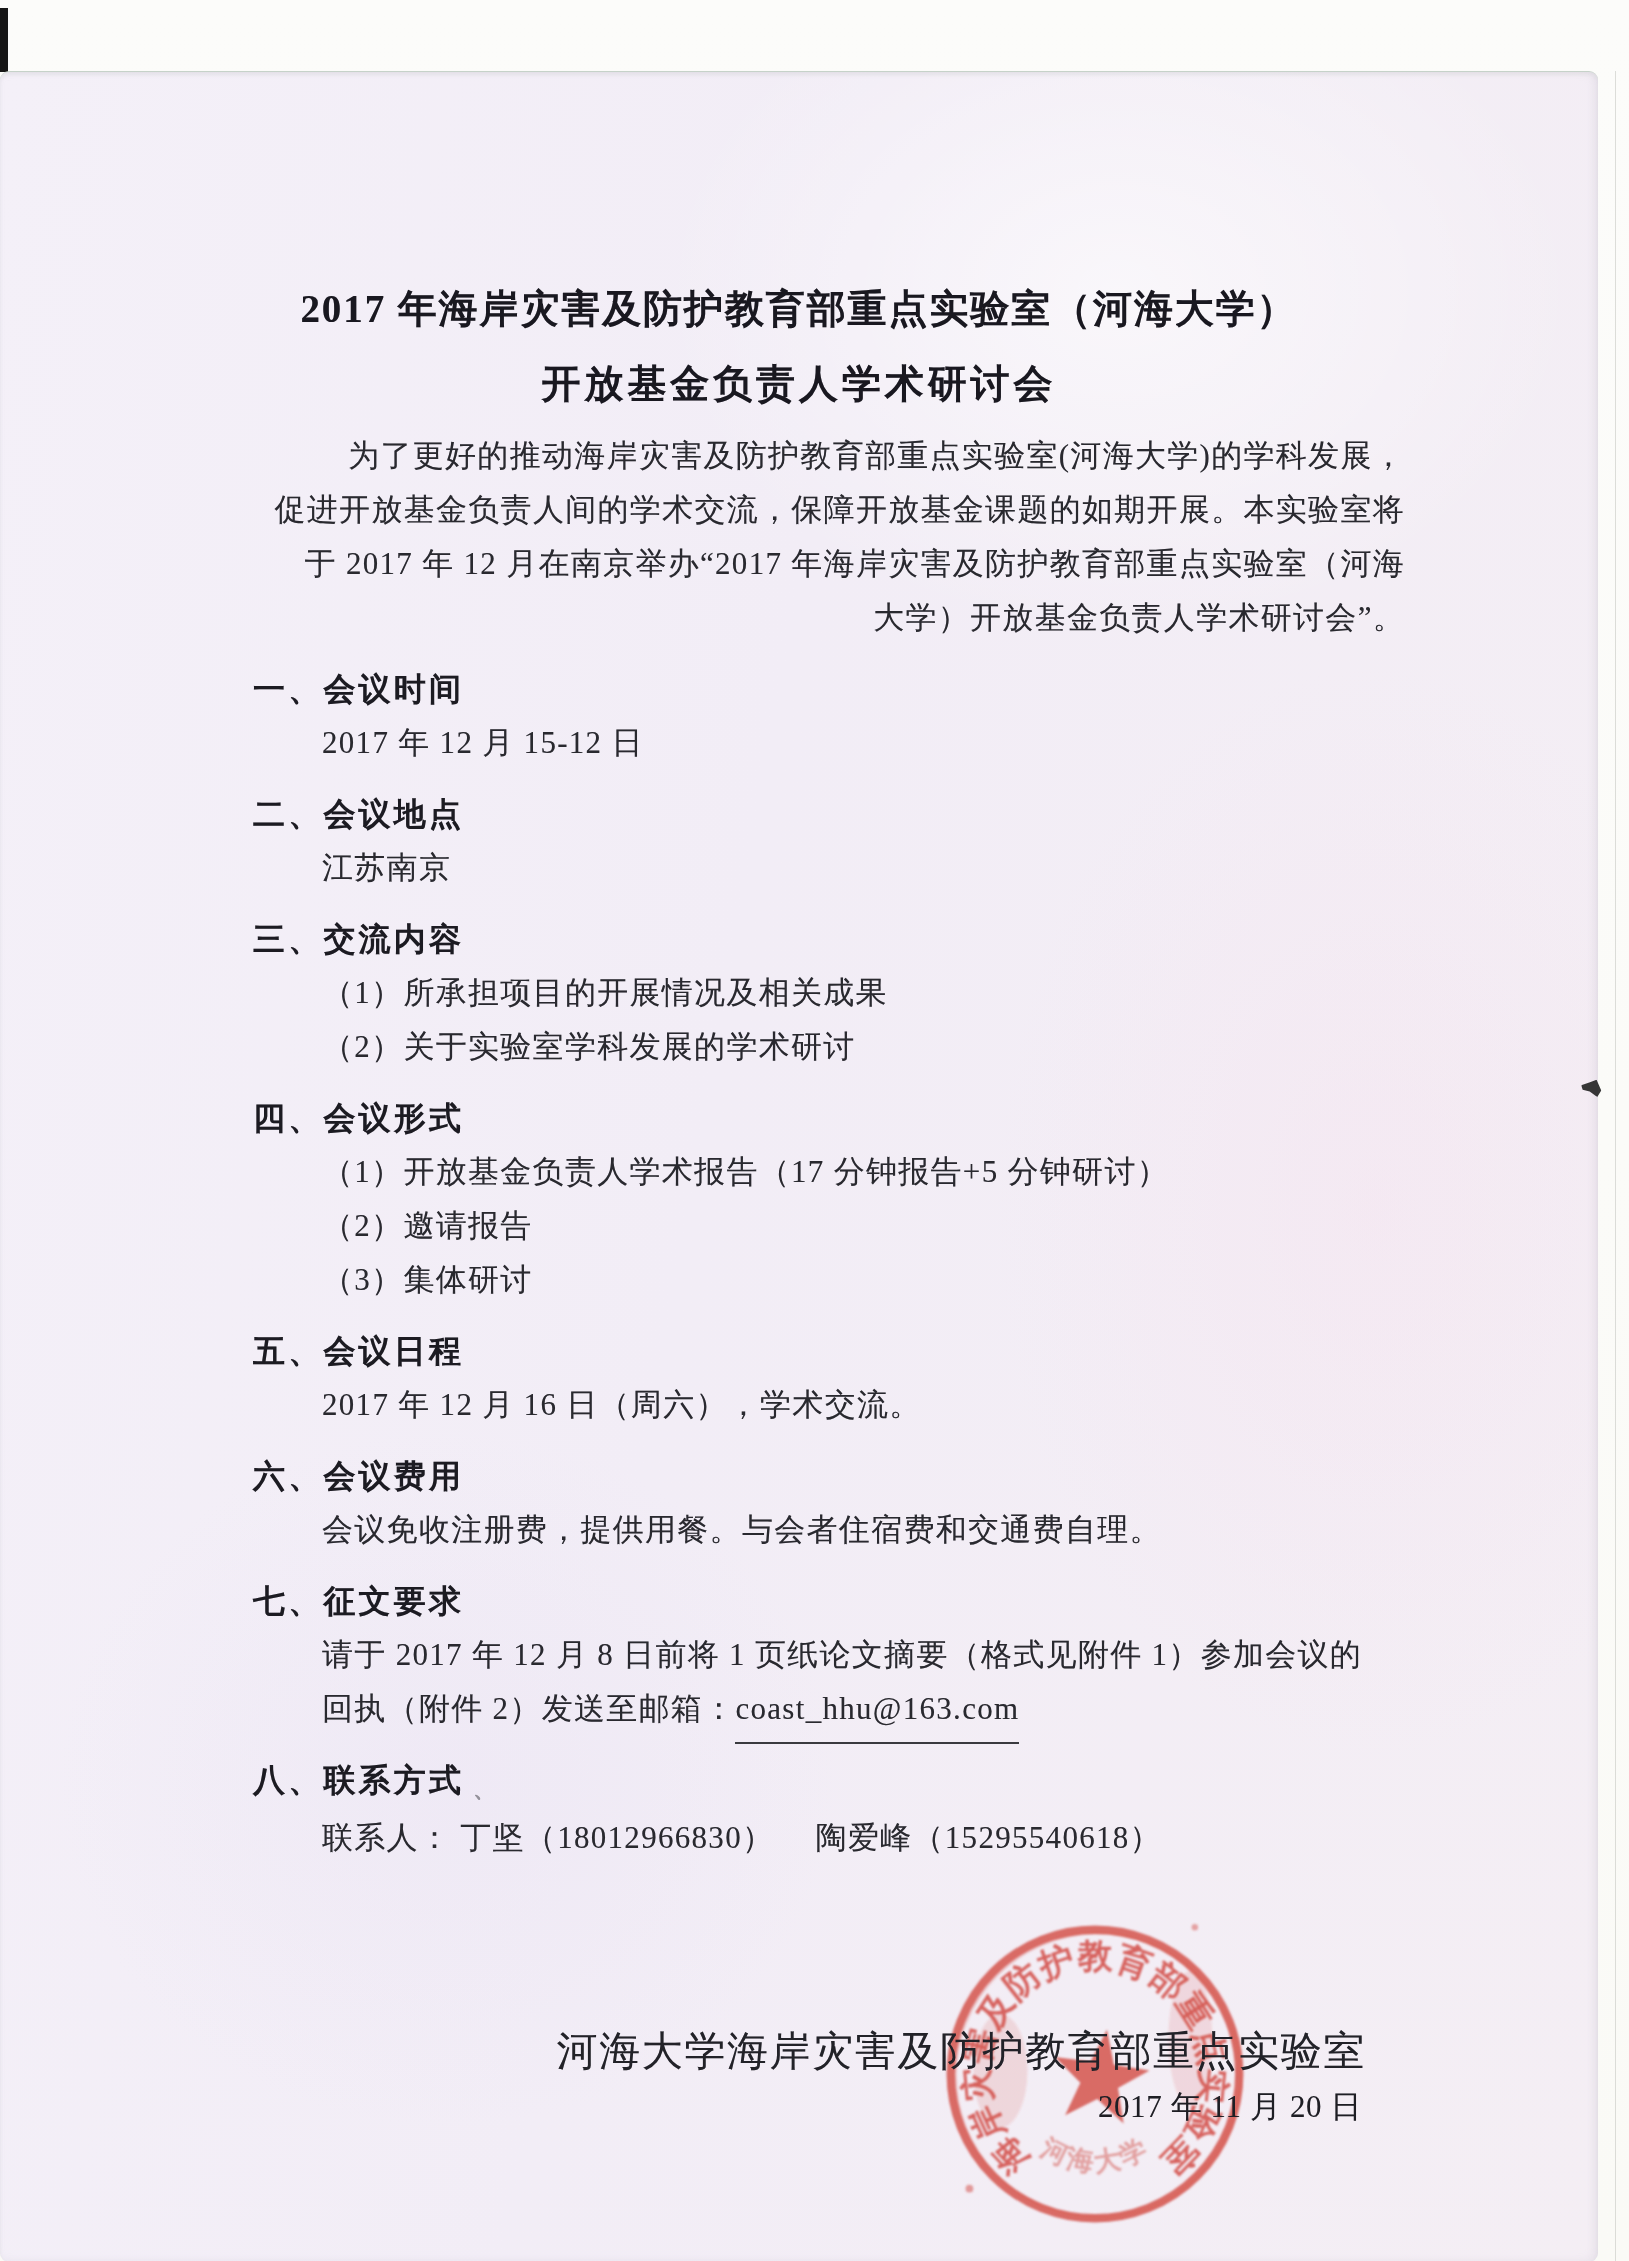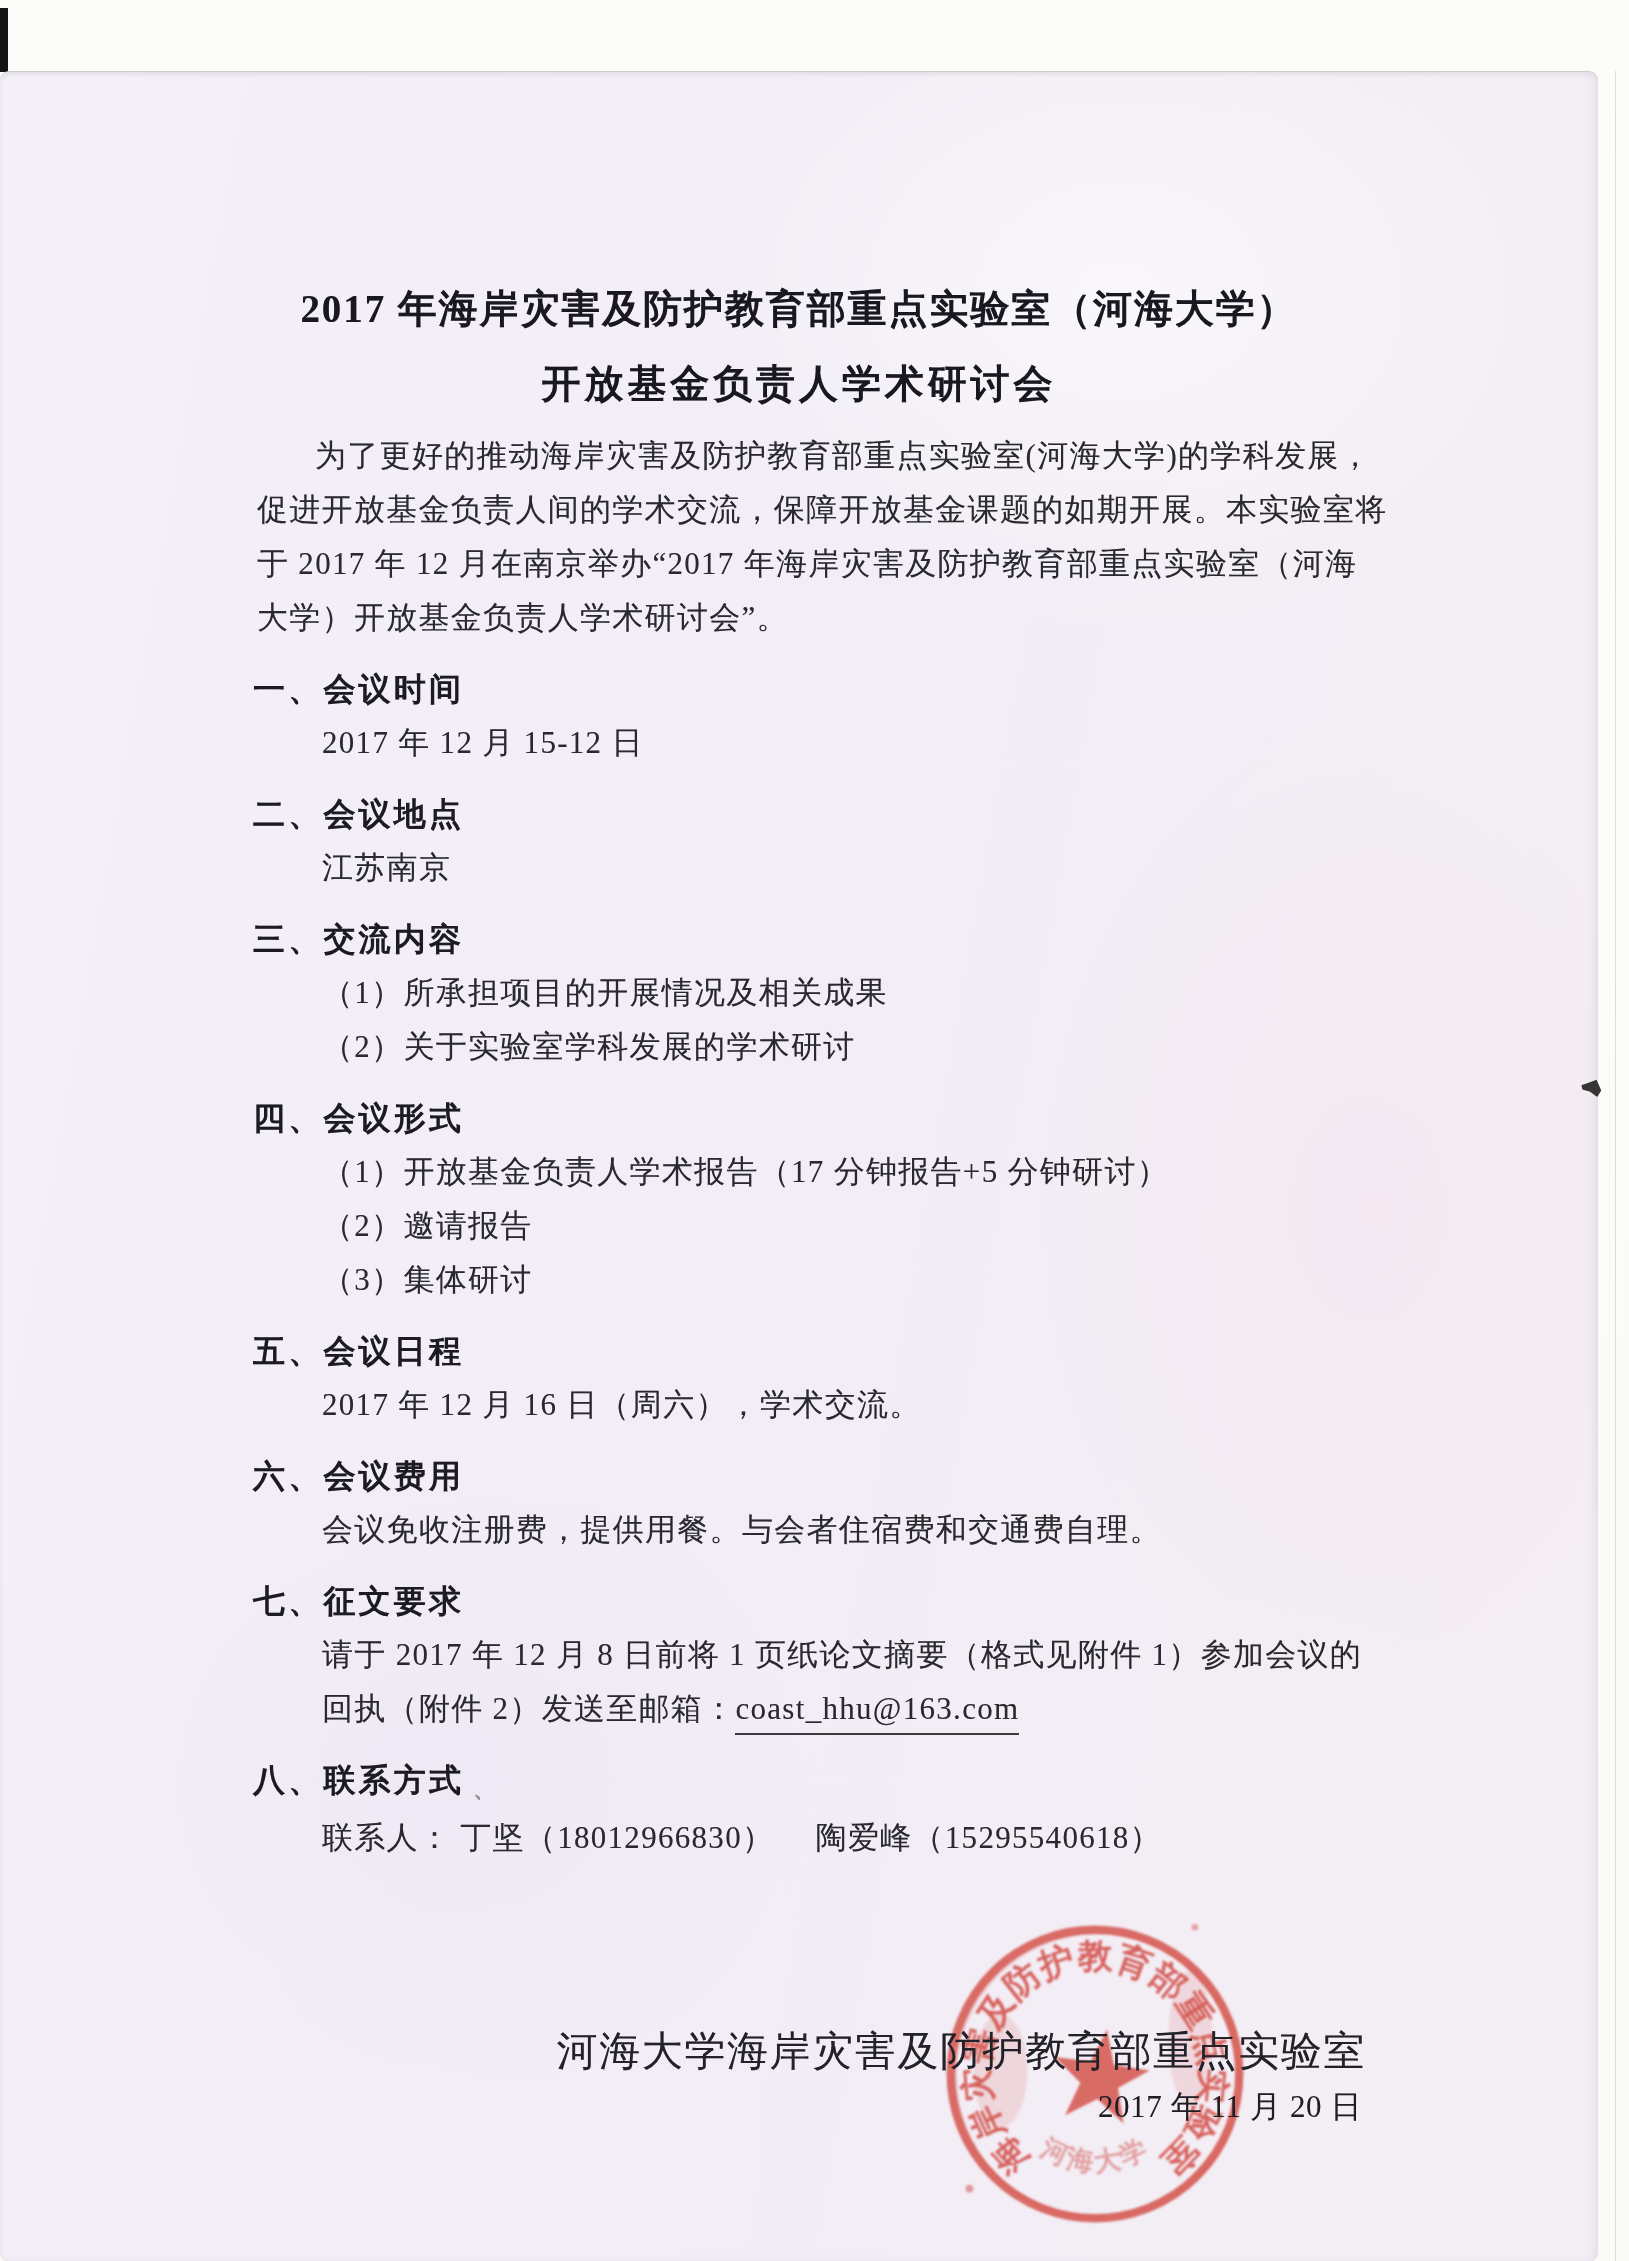--- a/index.html
+++ b/index.html
@@ -27,32 +27,32 @@
     transform:rotate(8deg);opacity:.92;}
 
   .content{position:absolute;left:0;top:0;width:100%;}
 
   .title{font-family:"Liberation Serif", serif;font-weight:700;font-size:39px;line-height:54px;
     text-align:center;color:#191820;letter-spacing:1.9px;white-space:nowrap;
     text-shadow:0 0 0.6px rgba(30,30,40,.4);}
   .title.l1{margin-top:210px;}
   .title.l2{margin-top:21px;letter-spacing:3.9px;}
 
-  .intro{margin:18px 193px 0 257px;}
+  .intro{margin:18px 193px 0 257px;text-align:right;}
   .intro .line{font-size:31px;line-height:54px;letter-spacing:1.3px;color:#29292f;
     white-space:nowrap;text-shadow:0 0 0.6px rgba(40,40,50,.3);}
   .intro .line:first-child{text-indent:58px;}
 
   .section{margin-top:17px;}
   .sec-head{margin-left:253px;font-family:"Liberation Sans", sans-serif;font-weight:700;
     font-size:32px;line-height:54px;letter-spacing:3.2px;color:#1c1b22;white-space:nowrap;
     text-shadow:0 0 0.6px rgba(25,25,35,.35);}
   .sec-line{margin-left:322px;font-size:31px;line-height:54px;letter-spacing:1.3px;color:#29292f;
     white-space:nowrap;text-shadow:0 0 0.6px rgba(40,40,50,.3);}
-  .email{border-bottom:2.6px solid #3a3a3f;padding-bottom:7px;}
+  .email{border-bottom:2.6px solid #3a3a3f;padding-bottom:16px;}
   .stray{display:inline-block;font-size:22px;color:#4a4a50;opacity:.55;margin-left:9px;
     transform:translateY(6.4px);letter-spacing:0;}
 
   .sign-block{position:relative;z-index:2;margin-top:159px;padding-right:232px;text-align:right;}
   .sign-org{font-size:41px;line-height:55px;letter-spacing:1.6px;color:#222228;
     text-shadow:0 0 0.6px rgba(40,40,50,.3);white-space:nowrap;}
   .sign-date{font-size:31px;line-height:55px;letter-spacing:0.6px;color:#1e1e24;
     text-shadow:0 0 0.6px rgba(40,40,50,.3);white-space:nowrap;margin-right:3.9px;}
 
   .stamp{position:absolute;left:934px;top:1841px;width:322px;height:322px;z-index:1;

